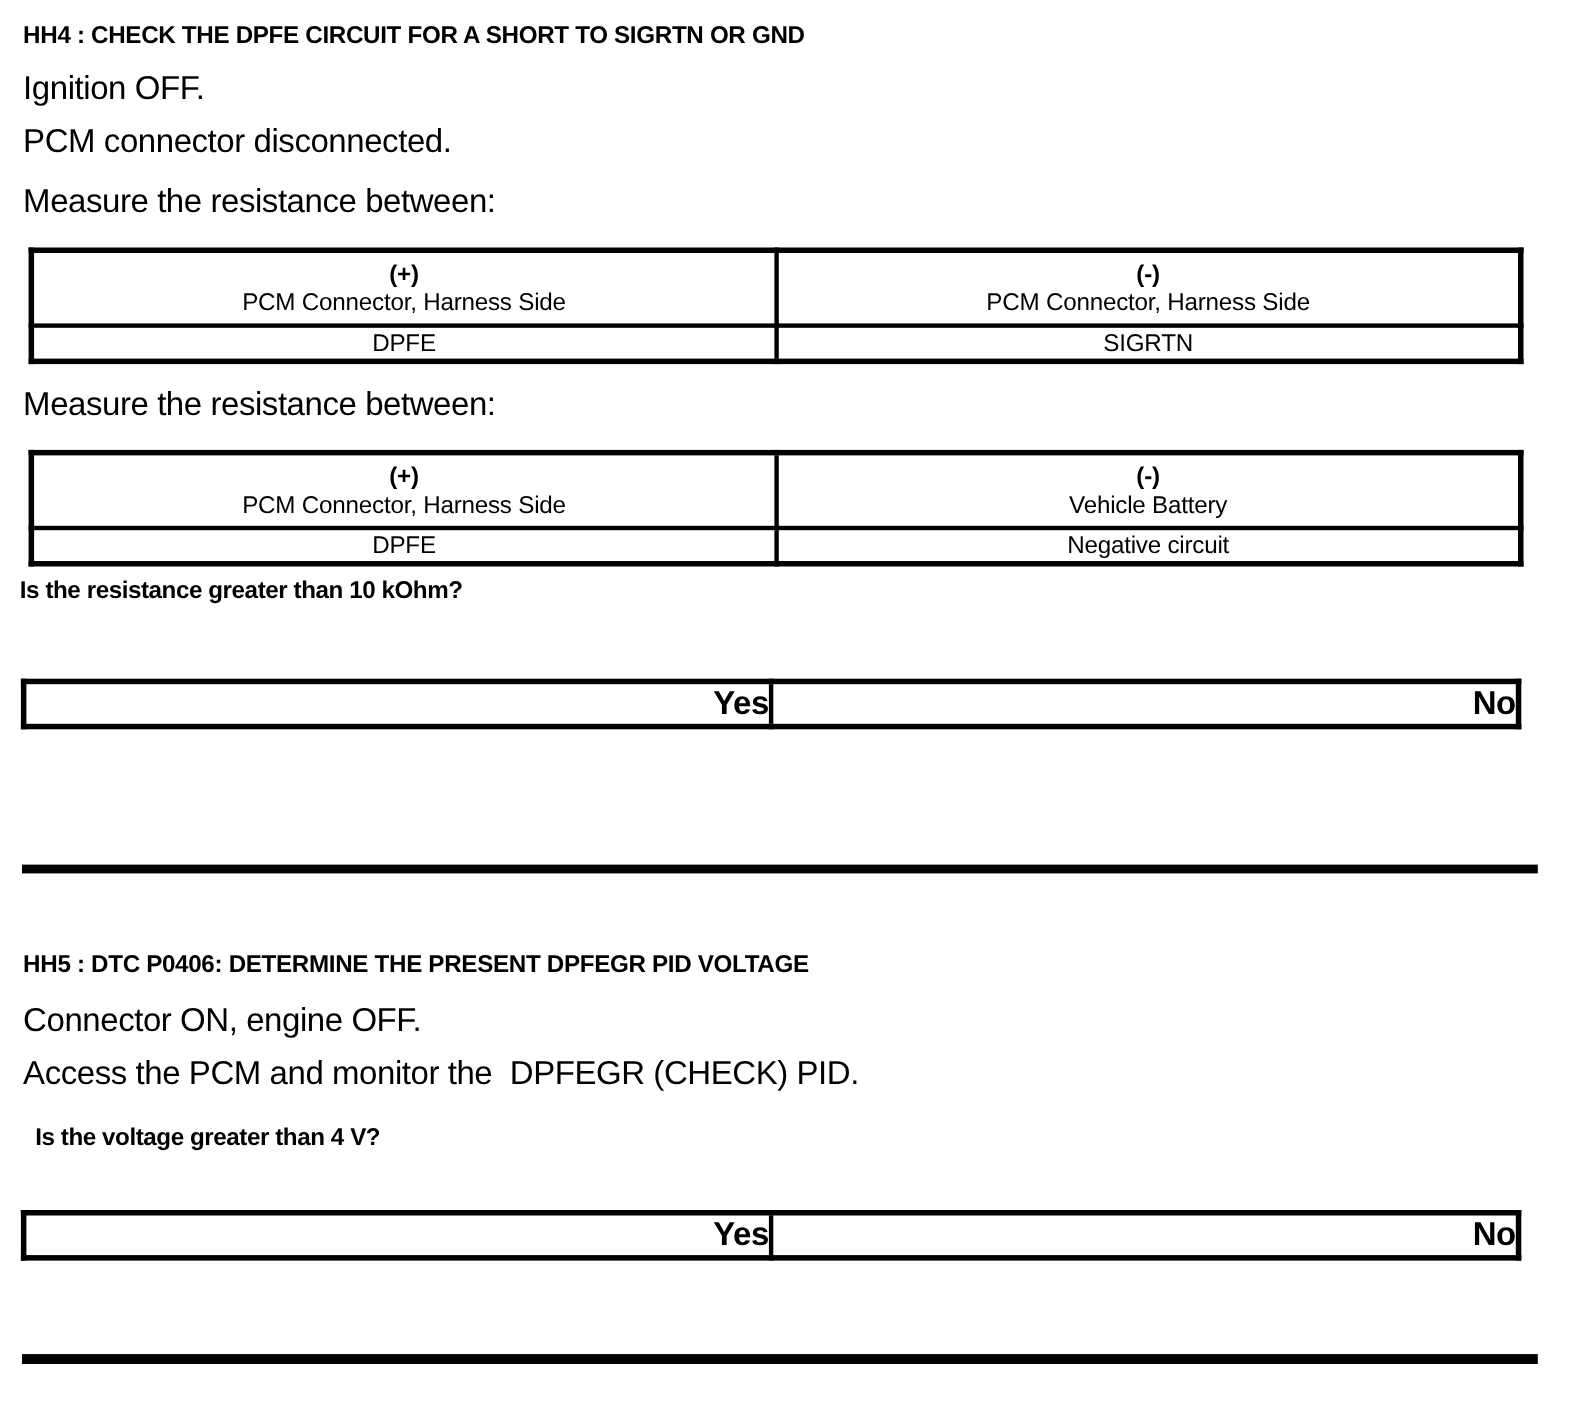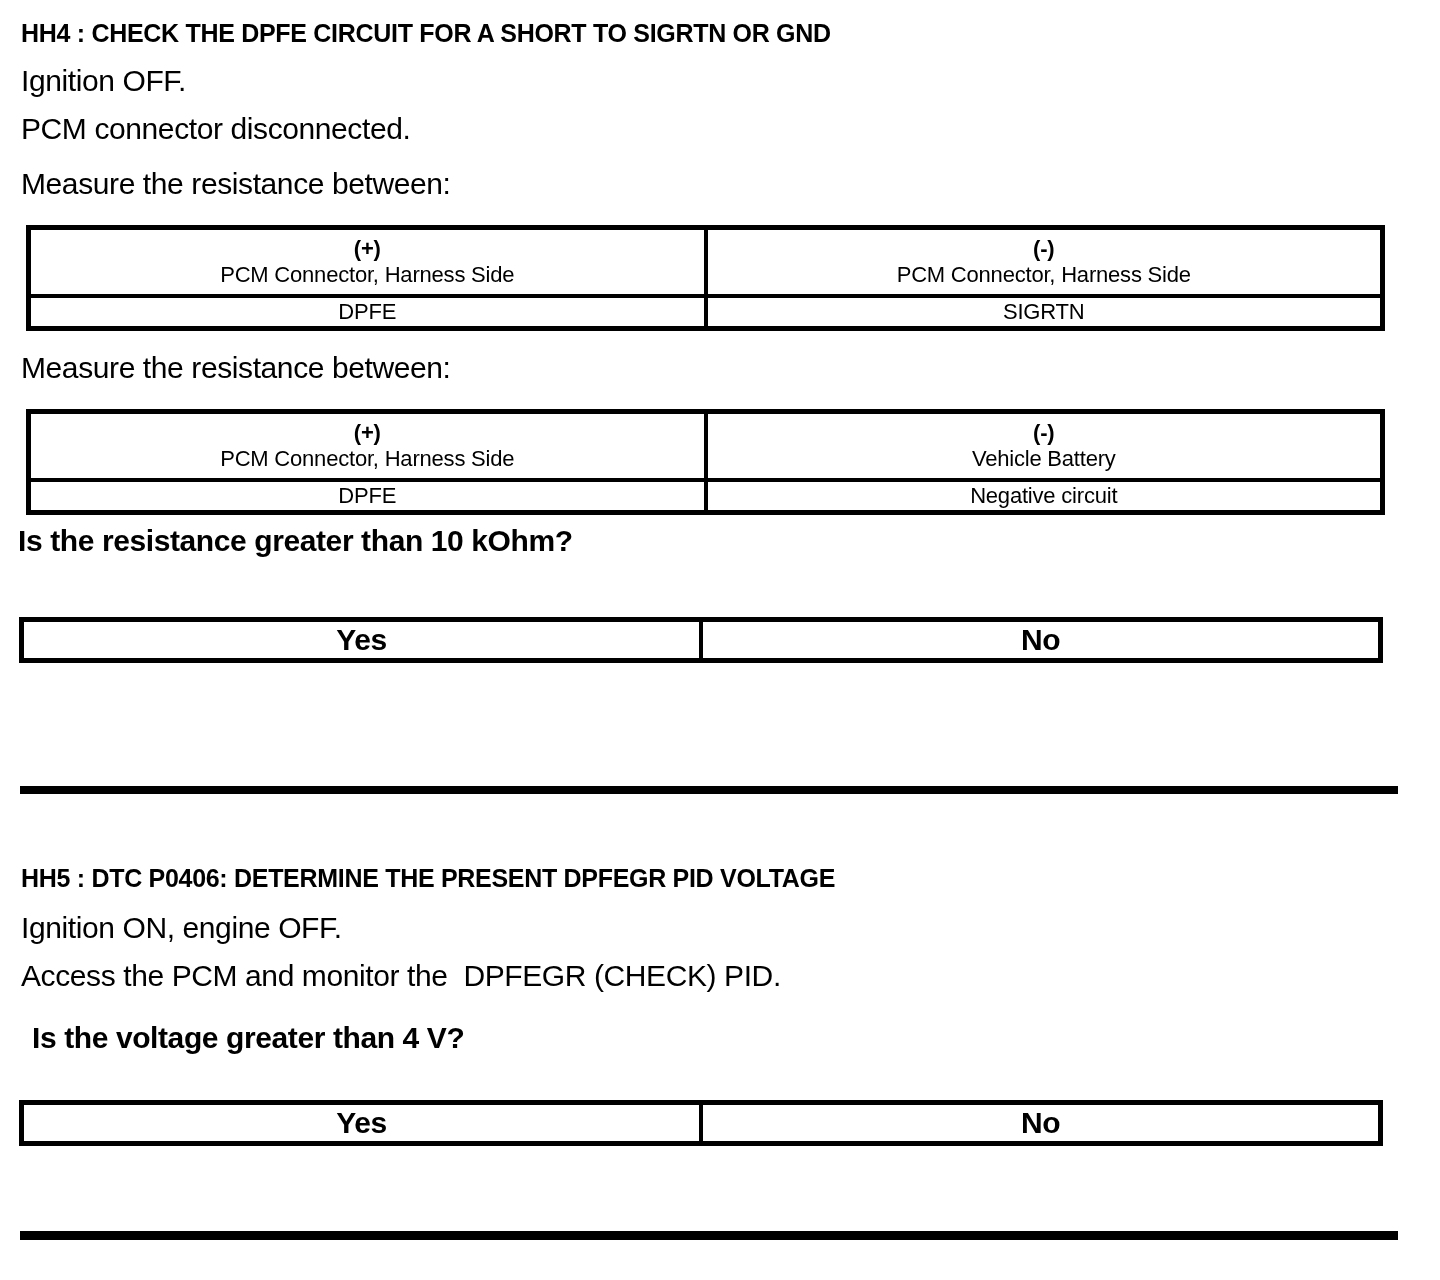--- a/index.html
+++ b/index.html
@@ -8,29 +8,29 @@
     background: #ffffff;
     color: #000000;
     font-family: "Liberation Sans", sans-serif;
     position: relative;
     overflow: hidden;
   }
   .abs { position: absolute; }
 
   
   .step-heading {
-    font-size: 25px; font-weight: bold; letter-spacing: -0.3px;
+    font-size: 22px; font-weight: bold; letter-spacing: -0.3px;
     white-space: pre;
     text-align: right;
   }
   .body-line {
     font-size: 30px; letter-spacing: -0.4px; white-space: pre;
   }
   .question-line {
-    font-size: 30px; font-weight: bold; letter-spacing: -0.4px; white-space: pre;
+    font-size: 22px; font-weight: bold; letter-spacing: -0.4px; white-space: pre;
   }
 
   
   .measure-table table {
     border-collapse: collapse; table-layout: fixed;
     width: 1359px; text-align: center;
     font-size: 22px; line-height: 26px; letter-spacing: -0.2px;
     border: 5px solid #000;
   }
   .measure-table td { border: 4px solid #000; padding: 0; }
@@ -38,21 +38,21 @@
   .measure-table .sign { font-weight: bold; }
   .measure-table tr.val td { height: 28px; line-height: 28px; }
 
   
   .decision-table table {
     border-collapse: collapse; table-layout: fixed;
     width: 1364px; text-align: center;
     font-size: 30px; line-height: 36px; letter-spacing: -0.4px;
     border: 5px solid #000;
   }
-  .decision-table th, .decision-table td { border: 4px solid #000; padding: 0; font-weight: normal; }
+  .decision-table th, .decision-table td { border: 4px solid #000; padding: 0; font-weight: normal; text-align: right; }
   .decision-table tr.hdr th { height: 36px; font-weight: bold; vertical-align: middle; }
   .decision-table.tall tr.body td { height: 76px; vertical-align: middle; }
   .decision-table.short tr.body td { height: 41px; vertical-align: middle; }
   .decision-table td.left-cell { text-align: left; padding-left: 4px; }
 
   
   .hrule { background: #000000; }
 </style>
 </head>
 <body>
@@ -119,21 +119,21 @@
       <th>No</th>
     </tr>
   </tbody>
     </table>
 </div>
 
 <div class="abs hrule" style="left:20px; top:786px; width:1378px; height:8px;"></div>
 
 <div class="abs step-heading" style="left:21px; top:864px;">HH5 : DTC P0406: DETERMINE THE PRESENT DPFEGR PID VOLTAGE</div>
 
-<div class="abs body-line" style="left:21px; top:911px;">Ignition ON, engine OFF.</div>
+<div class="abs body-line" style="left:21px; top:911px;">Connector ON, engine OFF.</div>
 
 <div class="abs body-line" style="left:21px; top:959px;">Access the PCM and monitor the  DPFEGR (CHECK) PID.</div>
 
 <div class="abs question-line" style="left:32px; top:1007px;margin-top:14px;">Is the voltage greater than 4 V?</div>
 
 <div class="abs decision-table short" style="left:19px; top:1100px;">
   <table>
     <tbody>
         <tr class="hdr">
       <th>Yes</th>

